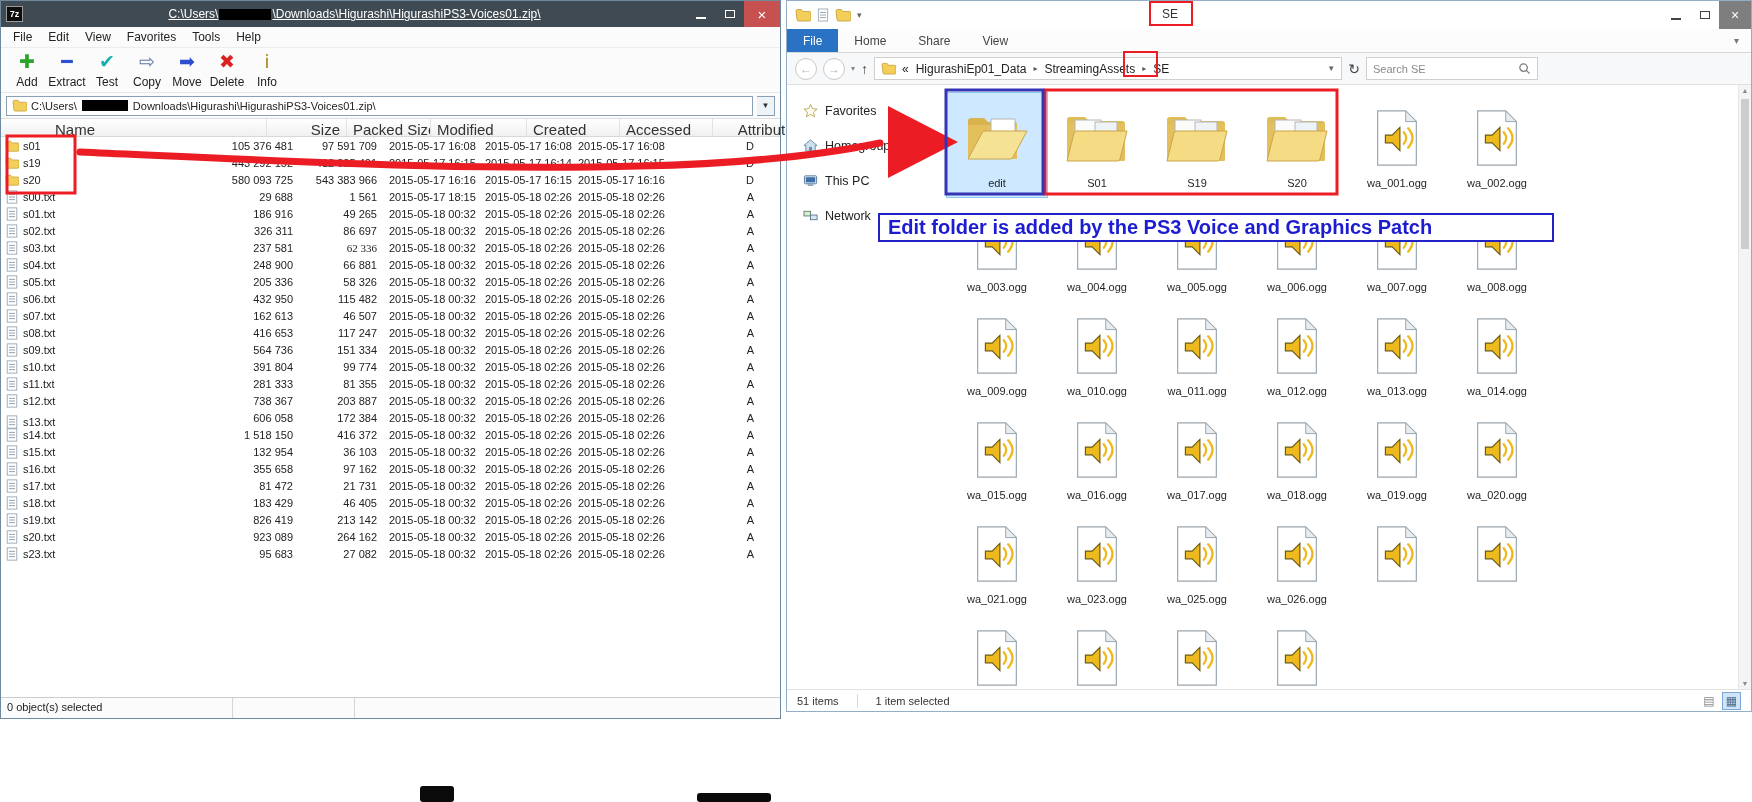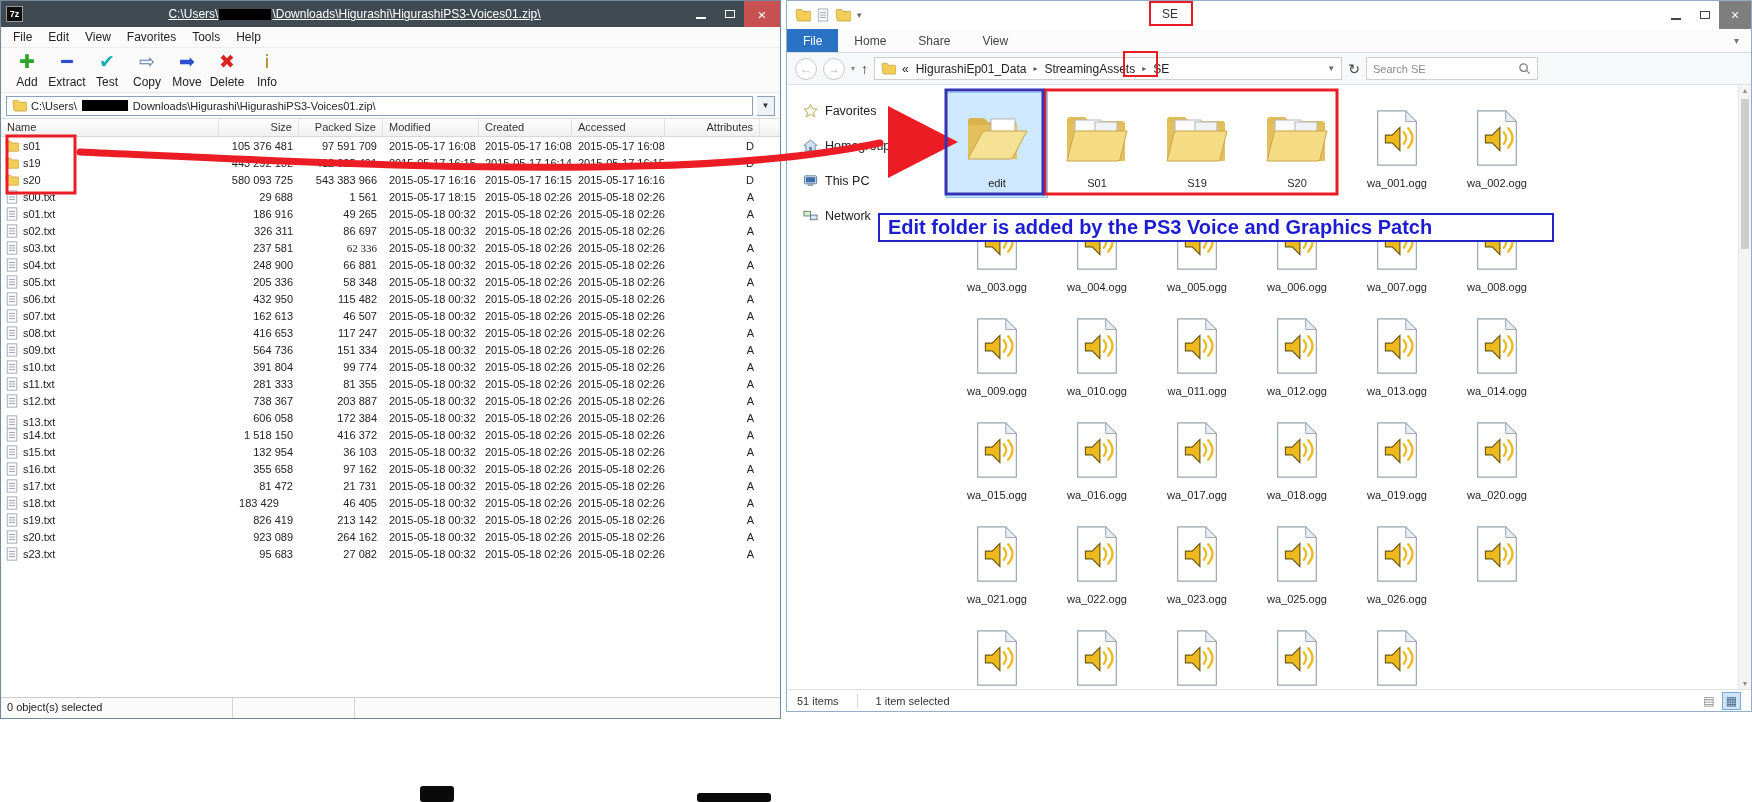--- a/index.html
+++ b/index.html
@@ -21,21 +21,21 @@
   .zbtn.close{background:#c75050;width:36px;color:#fff;font-size:15px;line-height:1;}
   .zmenu{height:21px;flex:0 0 auto;display:flex;align-items:center;padding-left:4px;background:#fbfbfb;border-bottom:1px solid #ececec;font-size:12px;}
   .zmenu-item{padding:0 8px;}
   .ztoolbar{height:45px;flex:0 0 auto;display:flex;align-items:flex-start;padding:1px 6px;background:#fbfbfb;border-bottom:1px solid #e8e8e8;}
   .ztool{width:40px;display:flex;flex-direction:column;align-items:center;}
   .zglyph{font-size:19px;line-height:26px;height:26px;}
   .zlabel{font-size:12px;color:#222;}
   .zaddr{height:26px;flex:0 0 auto;display:flex;align-items:center;gap:4px;padding:0 5px;background:#fbfbfb;border-bottom:1px solid #ddd;}
   .zaddr-field{flex:1;height:20px;border:1px solid #8aa0b8;background:#fff;display:flex;align-items:center;font-size:11px;padding:0 5px;gap:4px;white-space:nowrap;overflow:hidden;}
   .zaddr-drop{width:18px;height:20px;border:1px solid #8aa0b8;border-left:none;background:#eef3f8;display:flex;align-items:center;justify-content:center;font-size:8px;color:#333;}
-  .zhead{height:18px;flex:0 0 auto;display:flex;background:linear-gradient(#ffffff,#f0f0f0);border-bottom:1px solid #d8d8d8;font-size:11px;color:#333;}
+  .zhead{height:18px;flex:0 0 auto;display:flex;background:linear-gradient(#ffffff,#f0f0f0);border-bottom:1px solid #d8d8d8;font-size:15px;color:#333;padding-left:48px;}
   .zcol{flex:0 0 auto;padding:2px 6px 0 6px;border-right:1px solid #e2e2e2;white-space:nowrap;overflow:hidden;}
   .zrows{flex:1 1 auto;overflow:hidden;font-size:11px;background:#fff;}
   .zrow{height:17px;display:flex;align-items:center;}
   .zcell{flex:0 0 auto;padding:0 6px;white-space:nowrap;overflow:hidden;}
   .zcell.name{display:flex;align-items:center;gap:4px;padding-left:4px;}
   .ar{text-align:right;}
   .zstatus{height:21px;flex:0 0 auto;border-top:1px solid #ccc;display:flex;background:#fbfbfb;font-size:11px;align-items:stretch;}
   .zstat-cell{border-right:1px solid #d5d5d5;padding:3px 6px;white-space:nowrap;overflow:hidden;}
   .zstat-cell:nth-child(1){width:232px;}
   .zstat-cell:nth-child(2){width:122px;}
@@ -340,21 +340,21 @@
           <span class="zcell ar" style="width: 95px;">A</span>
         </div>
         <div class="zrow">
           <span class="zcell name" style="width: 218px;">
             <svg width="14" height="14">
               <use href="#sym-txt-sm" xlink:href="#sym-txt-sm" width="14" height="14"></use>
             </svg>
             <span>s05.txt</span>
           </span>
           <span class="zcell ar" style="width: 80px;">205 336</span>
-          <span class="zcell ar" style="width: 84px;">58 348</span>
+          <span class="zcell ar" style="width: 84px;">58 326</span>
           <span class="zcell" style="width: 96px;">2015-05-18 00:32</span>
           <span class="zcell" style="width: 93px;">2015-05-18 02:26</span>
           <span class="zcell" style="width: 93px;">2015-05-18 02:26</span>
           <span class="zcell ar" style="width: 95px;">A</span>
         </div>
         <div class="zrow">
           <span class="zcell name" style="width: 218px;">
             <svg width="14" height="14">
               <use href="#sym-txt-sm" xlink:href="#sym-txt-sm" width="14" height="14"></use>
             </svg>
@@ -521,21 +521,21 @@
           <span class="zcell" style="width: 93px;">2015-05-18 02:26</span>
           <span class="zcell ar" style="width: 95px;">A</span>
         </div>
         <div class="zrow">
           <span class="zcell name" style="width: 218px;">
             <svg width="14" height="14">
               <use href="#sym-txt-sm" xlink:href="#sym-txt-sm" width="14" height="14"></use>
             </svg>
             <span>s18.txt</span>
           </span>
-          <span class="zcell ar" style="width: 80px; text-align: center;">183 429</span>
+          <span class="zcell ar" style="width: 80px;">183 429</span>
           <span class="zcell ar" style="width: 84px;">46 405</span>
           <span class="zcell" style="width: 96px;">2015-05-18 00:32</span>
           <span class="zcell" style="width: 93px;">2015-05-18 02:26</span>
           <span class="zcell" style="width: 93px;">2015-05-18 02:26</span>
           <span class="zcell ar" style="width: 95px;">A</span>
         </div>
         <div class="zrow">
           <span class="zcell name" style="width: 218px;">
             <svg width="14" height="14">
               <use href="#sym-txt-sm" xlink:href="#sym-txt-sm" width="14" height="14"></use>
@@ -878,28 +878,20 @@
                 </svg>
               </div>
               <div class="elabel">wa_021.ogg</div>
             </div>
             <div class="eitem">
               <div class="icon-wrap">
                 <svg width="50" height="58">
                   <use href="#sym-ogg" xlink:href="#sym-ogg" width="50" height="58"></use>
                 </svg>
               </div>
-              <div class="elabel">wa_022.ogg</div>
-            </div>
-            <div class="eitem">
-              <div class="icon-wrap">
-                <svg width="50" height="58">
-                  <use href="#sym-ogg" xlink:href="#sym-ogg" width="50" height="58"></use>
-                </svg>
-              </div>
               <div class="elabel">wa_023.ogg</div>
             </div>
             <div class="eitem">
               <div class="icon-wrap">
                 <svg width="50" height="58">
                   <use href="#sym-ogg" xlink:href="#sym-ogg" width="50" height="58"></use>
                 </svg>
               </div>
               <div class="elabel">wa_025.ogg</div>
             </div>

